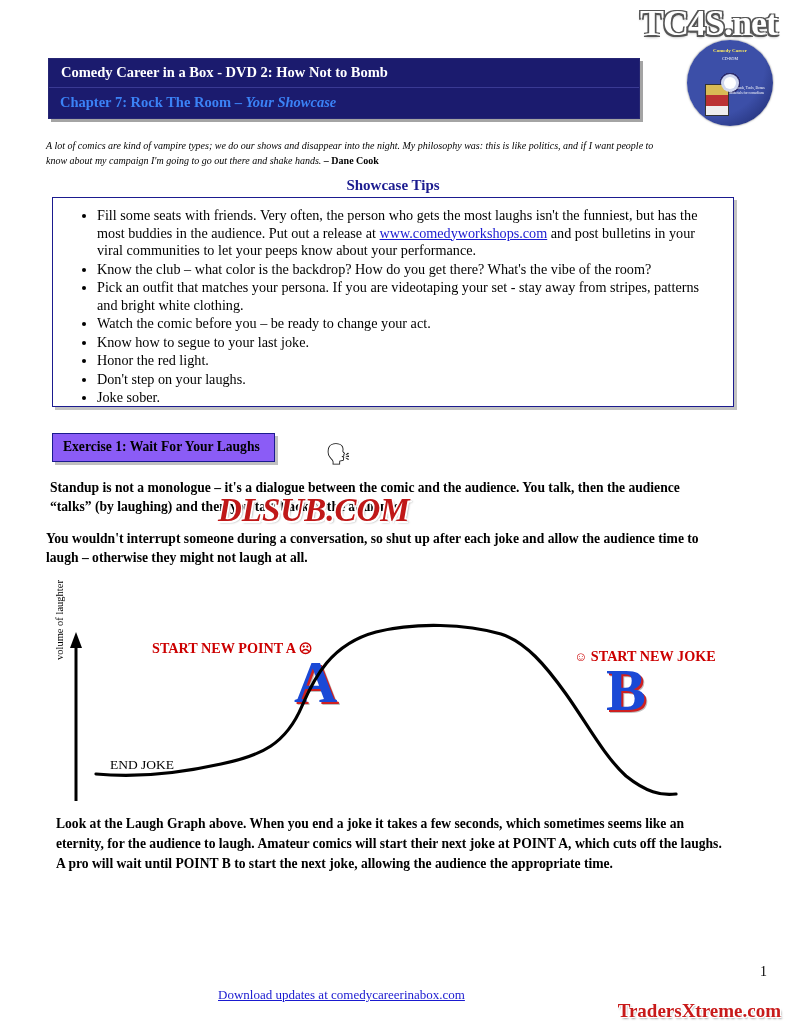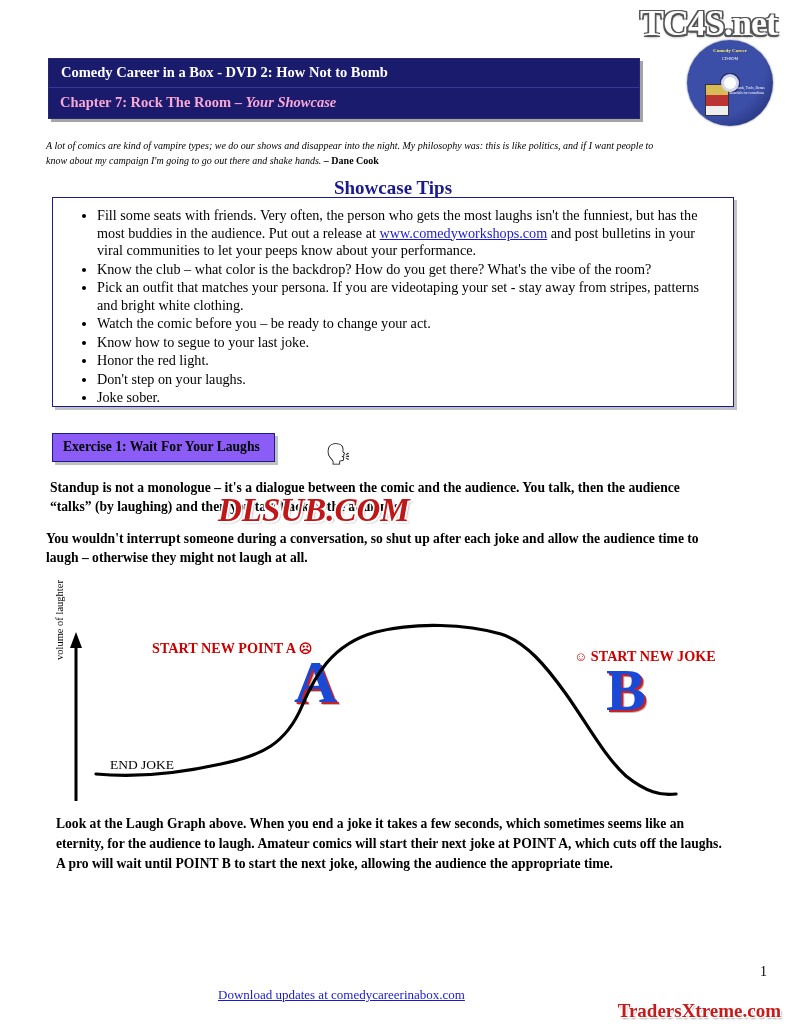--- a/index.html
+++ b/index.html
@@ -145,21 +145,21 @@
     margin-top: 8px;
   }
   .title-row {
     padding: 5px 12px 6px 12px;
     font-size: 14.5px;
     font-weight: bold;
     color: #ffffff;
     font-family: "Liberation Serif", serif;
   }
   .title-row.r2 {
-    color: #f9a8d4;
+    color: #3b82f6;
     border-top: 1.5px solid #3a3a94;
     padding-top: 6px;
     padding-bottom: 7px;
     padding-left: 11px;
   }
   .title-row.r2 .ital { font-style: italic; }
 
   
   .quote {
     position: absolute;
@@ -173,21 +173,21 @@
   }
   .quote b { font-style: normal; }
 
   
   .tips-head {
     position: absolute;
     left: 48px;
     top: 177px;
     width: 690px;
     text-align: center;
-    font-size: 19px;
+    font-size: 15px;
     font-weight: bold;
     color: #1b1b8f;
     font-family: "Liberation Serif", serif;
   }
   .tips-box {
     position: absolute;
     left: 52px;
     top: 197px;
     width: 682px;
     height: 210px;

